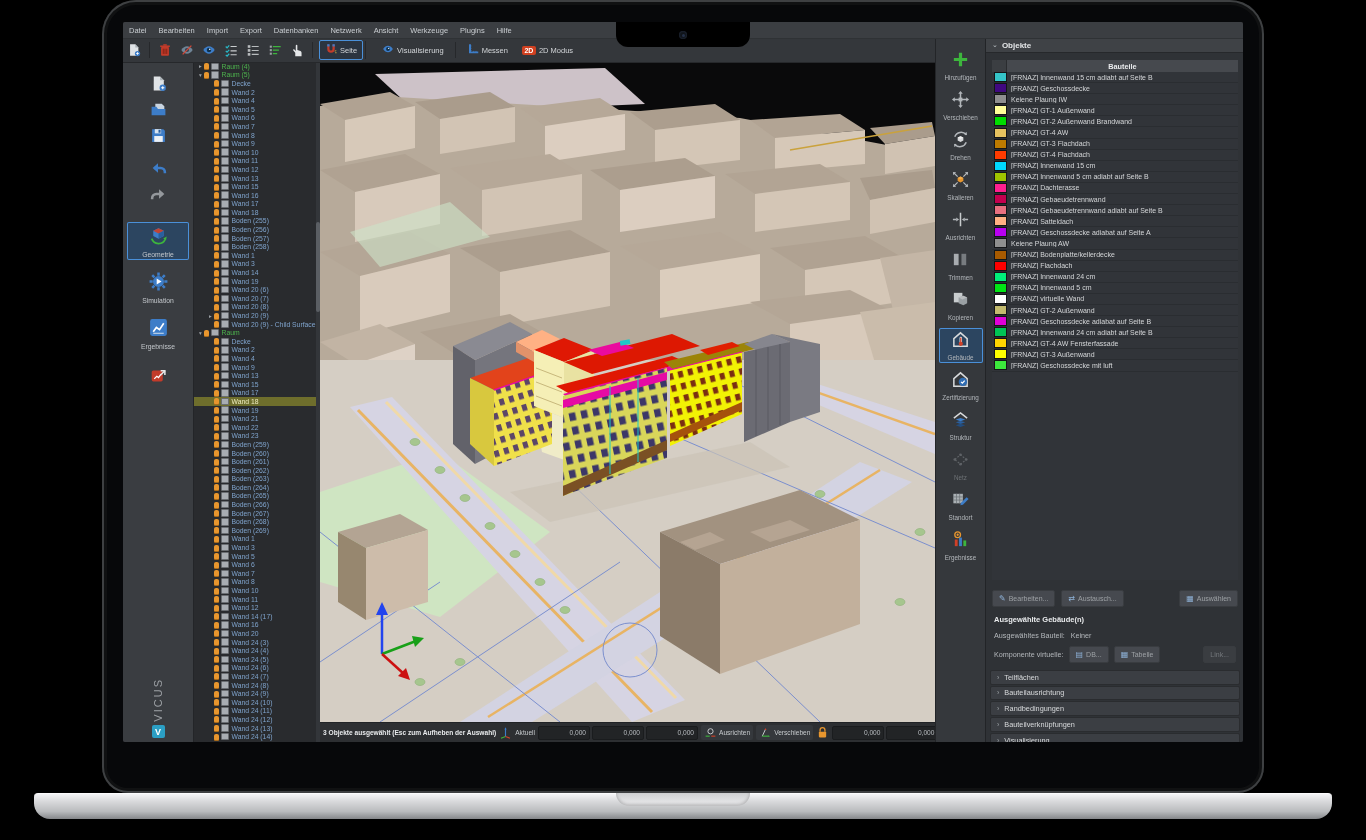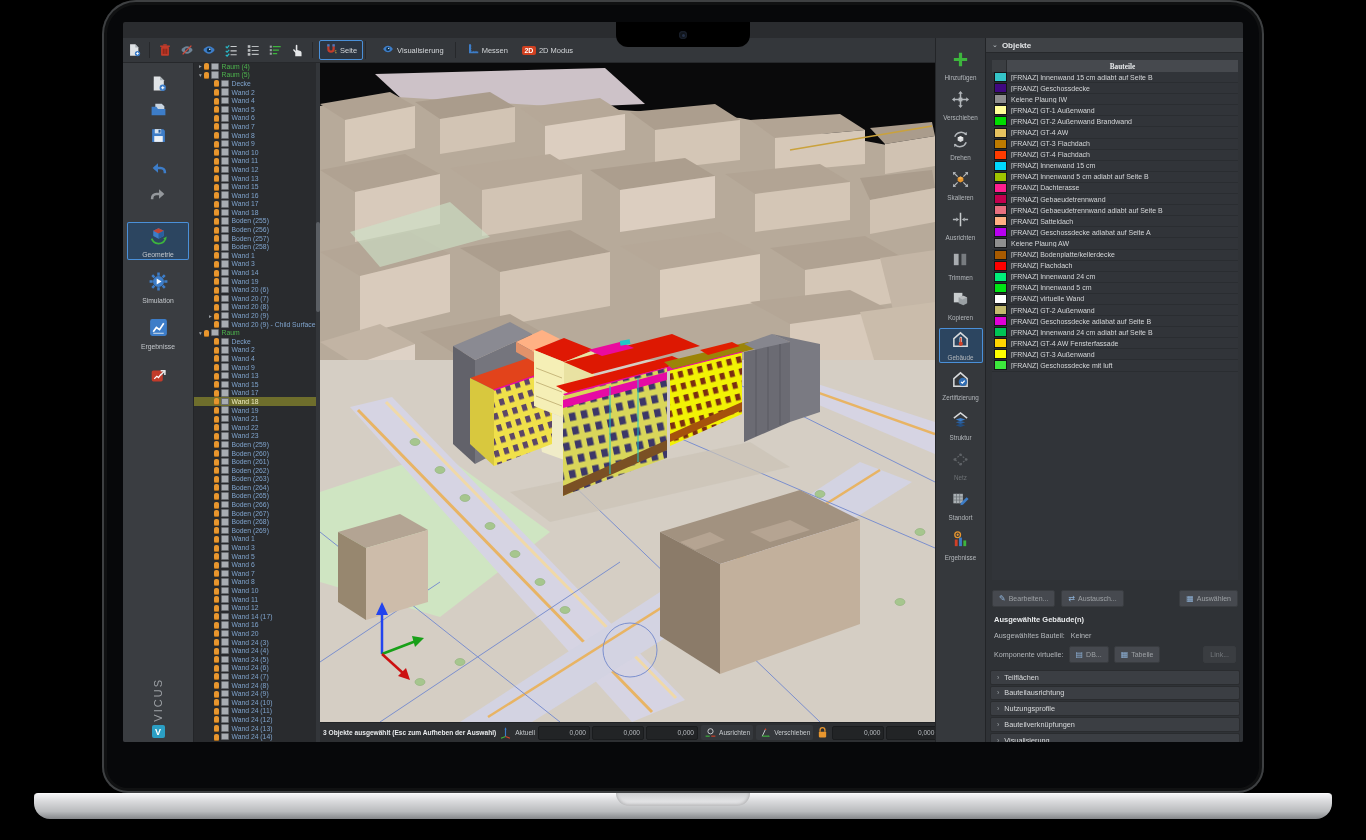--- a/index.html
+++ b/index.html
@@ -70,21 +70,21 @@
   .rtool .rlabel{font-size:6.3px;color:#b4b8bc;text-align:center;}
   .rtool.sel{background:#2c4560;box-shadow:inset 0 0 0 1px #4a90d9;}
   .rtool.dis .rlabel{color:#6d7175;}
   
   #rpanel{position:absolute;left:862px;top:16px;width:258px;height:704px;background:#2f3236;border-left:1px solid #222427;}
   #bauteil-header{height:14px;background:#3f4246;border-bottom:1px solid #26282b;display:flex;align-items:center;gap:4px;
     font-size:8px;font-weight:bold;color:#e4e6e8;padding:0 6px;}
   #bauteil-header .chev{font-size:7px;color:#aab0b4;}
   #table-head{position:absolute;left:6px;top:22px;width:246px;height:12px;display:flex;}
   #table-head .sw{width:14px;background:#3b3e42;border-right:1px solid #2a2c2f;}
-  #table-head .hd{flex:1;background:#46494e;color:#e8eaec;font-size:7.3px;font-weight:bold;display:flex;align-items:center;justify-content:center;font-family:Liberation Serif, serif;}
+  #table-head .hd{flex:1;background:#46494e;color:#e8eaec;font-size:7.3px;font-weight:bold;display:flex;align-items:center;justify-content:center;}
   #blist{position:absolute;left:6px;top:34px;width:246px;height:508px;background:#313439;overflow:hidden;}
   .brow{height:10.1px;display:flex;align-items:center;border-bottom:1px solid #2a2d31;}
   .brow .swatch{width:11px;height:8px;margin:0 4px 0 2px;border:1px solid #141517;flex:0 0 11px;}
   .brow .blabel{font-size:7px;color:#d4d6d8;white-space:nowrap;overflow:hidden;}
   #btnrow{position:absolute;left:6px;top:552px;width:246px;height:16px;display:flex;align-items:center;gap:6px;}
   .pbtn{background:#46494f;border:1px solid #393c40;border-radius:2px;height:15px;display:flex;align-items:center;gap:3px;
     font-size:7px;color:#9da1a5;padding:0 6px;}
   .pbtn .pico{font-size:8px;color:#8fb3d9;}
   .pbtn.right{margin-left:auto;}
   .pbtn.dim{color:#74787c;background:#3a3d41;}
@@ -96,20 +96,32 @@
     display:flex;align-items:center;gap:5px;font-size:7.3px;color:#d8dadc;padding:0 6px;}
   .acc .chev{color:#9aa0a4;font-size:7px;}
 </style>
 </head>
 <body>
 
 <div id="laptop-lid"></div>
 
 <div id="screen">
 
+  <div id="menubar">
+      <span class="menu-item">Datei</span>
+      <span class="menu-item">Bearbeiten</span>
+      <span class="menu-item">Import</span>
+      <span class="menu-item">Export</span>
+      <span class="menu-item">Datenbanken</span>
+      <span class="menu-item">Netzwerk</span>
+      <span class="menu-item">Ansicht</span>
+      <span class="menu-item">Werkzeuge</span>
+      <span class="menu-item">Plugins</span>
+      <span class="menu-item">Hilfe</span>
+    </div>
 
   <div id="toolbar">
     <div class="tbtn">
         <svg viewBox="0 0 16 16">
           <path d="M3.5 1.5h6l3.5 3.5v9.5H3.5z" fill="#dfe3e6"></path>
           <path d="M9.5 1.5l3.5 3.5H9.5z" fill="#aab2b8"></path>
           <circle cx="12" cy="12" r="3" fill="#3d7dc8"></circle>
           <path d="M12 10.5v3M10.5 12h3" stroke="#fff" stroke-width="1"></path>
         </svg>
       </div>
@@ -1266,21 +1278,21 @@
         <div class="acc">
           <span class="chev">›</span>
           <span>Teilflächen</span>
         </div>
         <div class="acc">
           <span class="chev">›</span>
           <span>Bauteilausrichtung</span>
         </div>
         <div class="acc">
           <span class="chev">›</span>
-          <span>Nutzungsprofile</span>
+          <span>Randbedingungen</span>
         </div>
         <div class="acc">
           <span class="chev">›</span>
           <span>Bauteilverknüpfungen</span>
         </div>
         <div class="acc">
           <span class="chev">›</span>
           <span>Visualisierung</span>
         </div>
       </div>

